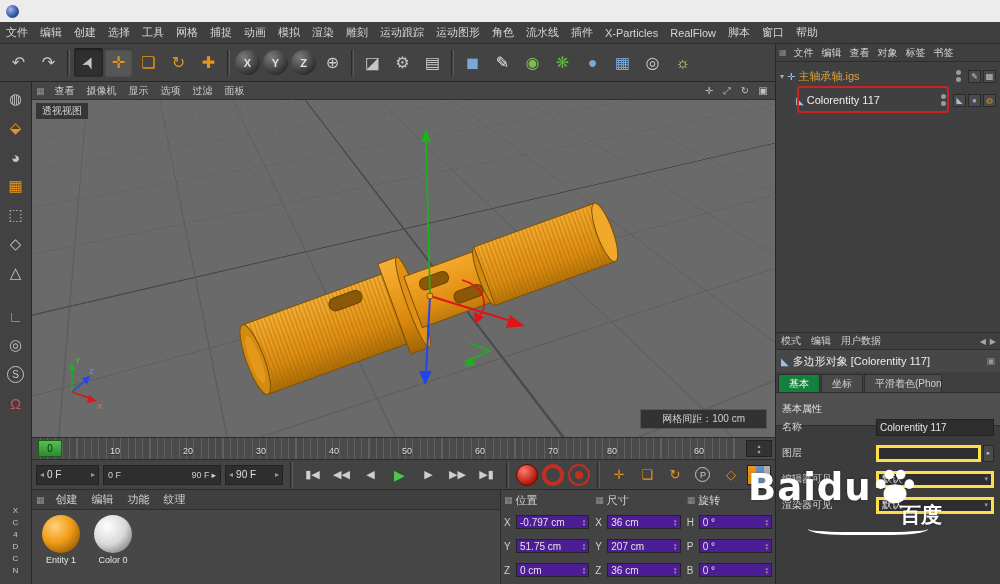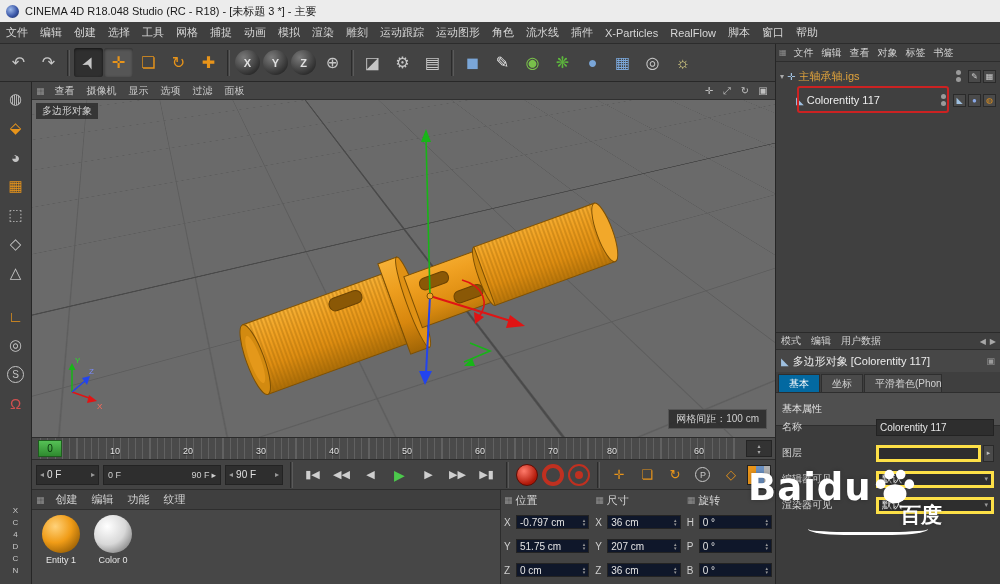--- a/index.html
+++ b/index.html
@@ -47,21 +47,21 @@
 background-image:
  linear-gradient(#4a4a4a,#4a4a4a),linear-gradient(#4a4a4a,#4a4a4a),
  repeating-linear-gradient(90deg,#5c5c5c 0 1px,transparent 1px 100px),
  repeating-linear-gradient(0deg,#5c5c5c 0 1px,transparent 1px 100px);
 background-size:2px 100%,100% 2px,100% 100%,100% 100%;
 background-position:center,center,0 0,0 0;
 background-repeat:no-repeat,no-repeat,repeat,repeat;
 transform:translateY(-40px) rotateX(63deg) rotateZ(-24deg);}
 .scene{position:absolute;left:0;top:0;z-index:2;}
 .vplabel{position:absolute;left:4px;top:3px;z-index:3;background:rgba(40,40,40,.78);padding:1px 6px;font-size:10px;color:#d0d0d0;}
-.gridinfo{position:absolute;right:8px;bottom:8px;z-index:3;background:rgba(42,42,42,.88);border:1px solid #555;padding:2px 7px;font-size:10px;color:#d0d0d0;}
+.gridinfo{position:absolute;right:8px;bottom:8px;z-index:3;background:rgba(42,42,42,.88);border:1px solid #555;padding:2px 21px;font-size:10px;color:#d0d0d0;}
 
 
 .ruler{position:absolute;left:32px;top:437px;width:743px;height:22px;background:#4a4a4a;border-top:1px solid #2c2c2c;}
 .minorticks{position:absolute;left:8px;right:34px;top:0;bottom:0;background:repeating-linear-gradient(90deg,rgba(255,255,255,.13) 0 1px,transparent 1px 7.3px);}
 .marker{position:absolute;left:6px;top:2px;width:24px;height:17px;background:linear-gradient(#55c055,#2f8a2f);border:1px solid #1e5c1e;color:#06310a;font-size:10px;display:flex;align-items:center;justify-content:center;}
 .tick{position:absolute;bottom:3px;transform:translateX(-50%);font-size:9px;color:#e2e2e2;text-shadow:0 1px 1px #222;}
 .ruler-spin{position:absolute;right:3px;top:2px;width:26px;height:17px;background:#333;border:1px solid #242424;display:flex;flex-direction:column;align-items:center;justify-content:center;font-size:6px;line-height:6px;color:#aaa;}
 
 
 .transport{position:absolute;left:32px;top:459px;width:743px;height:30px;background:#434343;border-top:1px solid #2c2c2c;display:flex;align-items:center;gap:4px;padding:0 4px;}
@@ -92,21 +92,21 @@
 .mat-orange{background:radial-gradient(circle at 35% 30%,#ffd27a,#f09c17 45%,#8a5502 88%);}
 .mat-white{background:radial-gradient(circle at 35% 30%,#ffffff,#d8d8d8 50%,#707070 92%);}
 .matname{font-size:9px;color:#e6e6e6;margin-top:2px;white-space:nowrap;overflow:hidden;}
 
 .coords{position:absolute;left:500px;top:489px;width:275px;height:95px;background:#434343;border-top:1px solid #2c2c2c;border-left:1px solid #2c2c2c;display:flex;}
 .coordcol{width:33.33%;padding:0 3px;}
 .coordhead{height:20px;display:flex;align-items:center;gap:3px;font-size:11px;color:#d6d6d6;}
 .coordhead .handle{color:#8f8f8f;font-size:9px;}
 .coordrow{display:flex;align-items:center;gap:3px;height:24px;}
 .coordrow .ax{width:9px;font-size:10px;color:#cfcfcf;}
-.nfield{flex:1;height:14px;background:#0f172a;border:1px solid #232323;display:flex;align-items:center;font-size:10px;color:#e4e4e4;padding:0 3px;}
+.nfield{flex:1;height:14px;background:#4c1d95;border:1px solid #232323;display:flex;align-items:center;font-size:10px;color:#e4e4e4;padding:0 3px;}
 .spincol{margin-left:auto;display:flex;flex-direction:column;font-size:5px;line-height:4.5px;color:#999;}
 
 
 .rightpanel{position:absolute;left:775px;top:44px;width:225px;height:540px;background:#3c3c3c;border-left:1px solid #262626;}
 .om-menu{position:absolute;left:0;top:0;width:100%;height:18px;background:#3f3f3f;border-bottom:1px solid #2d2d2d;display:flex;align-items:center;font-size:10px;color:#d2d2d2;}
 .om-menu .handle{color:#8f8f8f;padding:0 3px;font-size:8px;}
 .om-menu span.mi{padding:0 4px;}
 .om-body{position:absolute;left:0;top:18px;width:100%;height:270px;background:#404040;}
 .omrow{position:absolute;left:0;width:100%;height:22px;display:flex;align-items:center;font-size:11px;gap:3px;padding:0 4px;}
 .omrow .oicon{font-size:10px;color:#9fc0e0;}
@@ -118,21 +118,21 @@
 .om-label-white{color:#ececec;}
 .red-annot{position:absolute;left:21px;top:24px;width:152px;height:27px;border:2px solid #cc2222;border-radius:3px;z-index:10;}
 .attr-menu{position:absolute;left:0;top:288px;width:100%;height:18px;background:#3f3f3f;border-top:1px solid #2a2a2a;border-bottom:1px solid #2d2d2d;display:flex;align-items:center;font-size:10px;color:#d2d2d2;}
 .attr-menu span.mi{padding:0 5px;}
 .attr-menu .nav{margin-left:auto;display:flex;gap:4px;padding-right:4px;font-size:8px;color:#a8a8a8;}
 .attr-title{position:absolute;left:0;top:306px;width:100%;height:22px;background:#474747;display:flex;align-items:center;gap:4px;font-size:11px;color:#ececec;padding:0 5px;}
 .attr-title .oicon{font-size:10px;color:#9fc0e0;}
 .attr-title .rt{margin-left:auto;color:#9a9a9a;font-size:9px;}
 .attr-tabs{position:absolute;left:0;top:328px;width:100%;height:20px;background:#3f3f3f;display:flex;align-items:flex-end;gap:1px;padding:0 2px;overflow:hidden;}
 .atab{height:18px;padding:0 10px;font-size:10px;color:#d0d0d0;background:#4a4a4a;display:flex;align-items:center;white-space:nowrap;border:1px solid #2e2e2e;border-bottom:none;}
-.atab.sel{background:#0369a1;color:#fff;}
+.atab.sel{background:#15803d;color:#fff;}
 .atab.clip{max-width:78px;overflow:hidden;}
 .attr-section{position:absolute;left:0;top:348px;width:100%;height:34px;background:#4f4f4f;border-top:1px solid #2e2e2e;border-bottom:1px solid #2e2e2e;display:flex;align-items:center;font-size:10px;color:#e2e2e2;padding:0 6px;}
 .attr-rows{position:absolute;left:0;top:370px;width:100%;}
 .arow{display:flex;align-items:center;height:26px;padding:0 6px;font-size:10px;color:#d6d6d6;gap:4px;}
 .arow .albl{white-space:nowrap;}
 .arow .ctl{margin-left:auto;width:118px;display:flex;align-items:center;gap:2px;}
 .txtinput{width:100%;height:17px;background:#2e2e2e;border:1px solid #232323;color:#e6e6e6;font-size:10px;padding:0 3px;font-family:inherit;}
 .dropfield{width:100%;height:17px;background:#2e2e2e;border:3px solid #fde047;display:flex;align-items:center;font-size:10px;color:#e4e4e4;padding:0 3px;}
 .dropfield .caret{margin-left:auto;font-size:7px;color:#9a9a9a;}
 .minibtn{width:12px;height:17px;background:#4a4a4a;border:1px solid #2a2a2a;font-size:7px;color:#bbb;display:flex;align-items:center;justify-content:center;}
@@ -144,21 +144,20 @@
 .wm-cn{font-size:21px;text-align:right;padding-right:26px;margin-top:-8px;font-weight:bold;}
 .wm-swoosh{width:120px;height:6px;border-bottom:3px solid #fff;border-radius:0 0 60px 60px/0 0 10px 10px;margin-left:60px;}
 </style>
 </head>
 <body>
 
 <div id="app">
 
   <div class="titlebar">
     <span class="app-icon"></span>
-    <span>CINEMA 4D R18.048 Studio (RC - R18) - [未标题 3 *] - 主要</span>
   </div>
 
   <div class="menubar">
     <span>文件</span>
     <span>编辑</span>
     <span>创建</span>
     <span>选择</span>
     <span>工具</span>
     <span>网格</span>
     <span>捕捉</span>
@@ -296,21 +295,21 @@
           <polygon points="0,-29 -3.5,-22 3.5,-22" fill="#17b517"></polygon>
           <line x1="0" y1="0" x2="20" y2="7" stroke="#e01414" stroke-width="1.5"></line>
           <polygon points="25,9 17,3 15,11" fill="#e01414"></polygon>
           <line x1="0" y1="0" x2="14" y2="-12" stroke="#2244ee" stroke-width="1.5"></line>
           <polygon points="18,-16 10,-14 15,-7" fill="#2244ee"></polygon>
           <text x="3" y="-29" fill="#26e026" font-size="8">Y</text>
           <text x="25" y="17" fill="#ff6a5a" font-size="8">X</text>
           <text x="17" y="-18" fill="#7a8cff" font-size="8">Z</text>
         </g>
       </svg>
-      <span class="vplabel">多边形对象</span>
+      <span class="vplabel">透视视图</span>
       <span class="gridinfo">网格间距：100 cm</span>
     </div>
   </div>
 
   <div class="ruler">
     <div class="minorticks"></div>
     <div class="marker">
         <span>0</span>
       </div>
     <span class="tick" style="left:83px">10</span>

